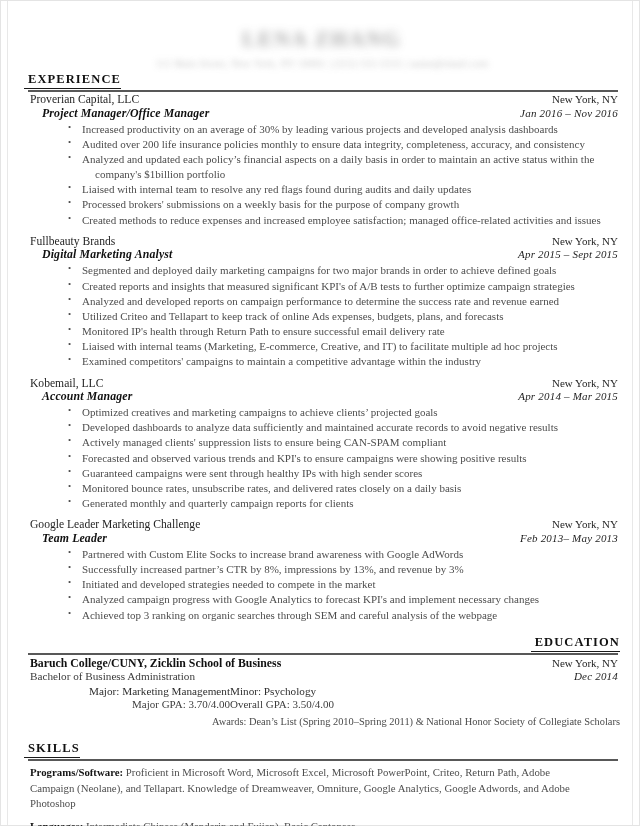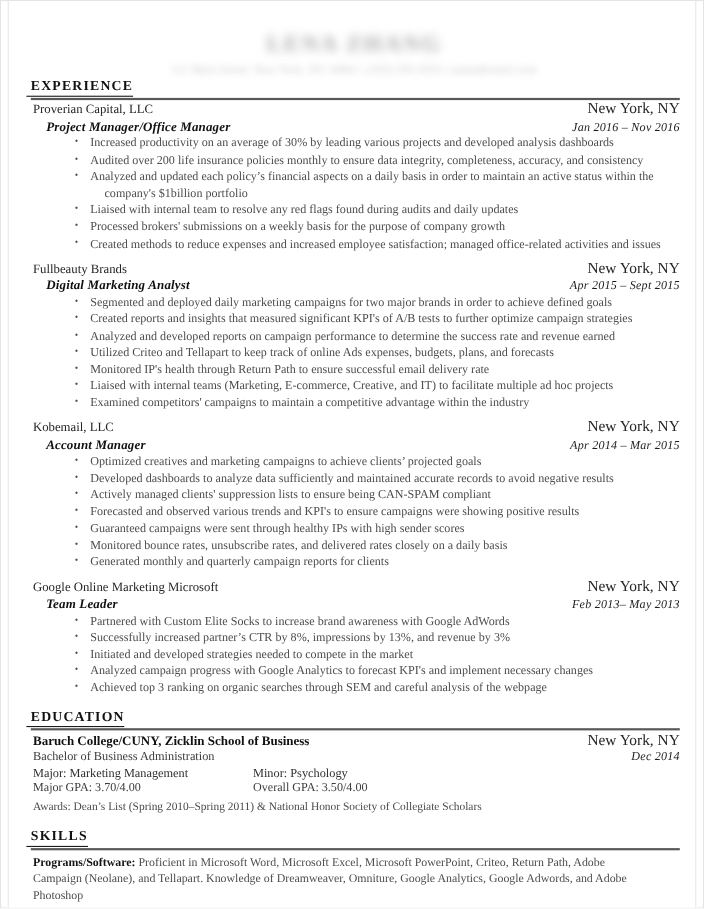--- a/index.html
+++ b/index.html
@@ -95,21 +95,21 @@
     justify-content: space-between;
     align-items: baseline;
     line-height: 1.18;
   }
   .org {
     font-size: 11.6px;
     color: #252525;
     padding-left: 6px;
   }
   .loc {
-    font-size: 14px;
+    font-size: 11px;
     color: #252525;
     white-space: nowrap;
     padding-right: 2px;
   }
   .title {
     font-size: 11.8px;
     font-weight: bold;
     font-style: italic;
     color: #101010;
     padding-left: 18px;
@@ -273,39 +273,39 @@
                 <li><span>Developed dashboards to analyze data sufficiently and maintained accurate records to avoid negative results</span></li>
                 <li><span>Actively managed clients' suppression lists to ensure being CAN-SPAM compliant</span></li>
                 <li><span>Forecasted and observed various trends and KPI's to ensure campaigns were showing positive results</span></li>
                 <li><span>Guaranteed campaigns were sent through healthy IPs with high sender scores</span></li>
                 <li><span>Monitored bounce rates, unsubscribe rates, and delivered rates closely on a daily basis</span></li>
                 <li><span>Generated monthly and quarterly campaign reports for clients</span></li>
               </ul>
             </div>
             <div class="entry" style="margin-top: 7px;">
               <div class="entry-row">
-                <span class="org">Google Online Marketing Microsoft</span>
+                <span class="org">Google Leader Marketing Challenge</span>
                 <span class="loc">New York, NY</span>
               </div>
               <div class="entry-row">
                 <span class="title">Team Leader</span>
                 <span class="dates">Feb 2013– May 2013</span>
               </div>
               <ul class="bullets">
                 <li><span>Partnered with Custom Elite Socks to increase brand awareness with Google AdWords</span></li>
                 <li><span>Successfully increased partner’s CTR by 8%, impressions by 13%, and revenue by 3%</span></li>
                 <li><span>Initiated and developed strategies needed to compete in the market</span></li>
                 <li><span>Analyzed campaign progress with Google Analytics to forecast KPI's and implement necessary changes</span></li>
                 <li><span>Achieved top 3 ranking on organic searches through SEM and careful analysis of the webpage</span></li>
               </ul>
             </div>
           </div>
       </div>
 
-      <div class="section" style="margin-top:9px;">
+      <div class="section" style="margin-top:9px;text-align:right;">
         <div class="section-title">EDUCATION</div>
         <div class="rule"></div>
 
         <div class="entry">
           <div class="edu-line">
             <span class="edu-head">Baruch College/CUNY, Zicklin School of Business</span>
             <span class="loc">New York, NY</span>
           </div>
           <div class="edu-line">
             <span class="edu-sub">Bachelor of Business Administration</span>

